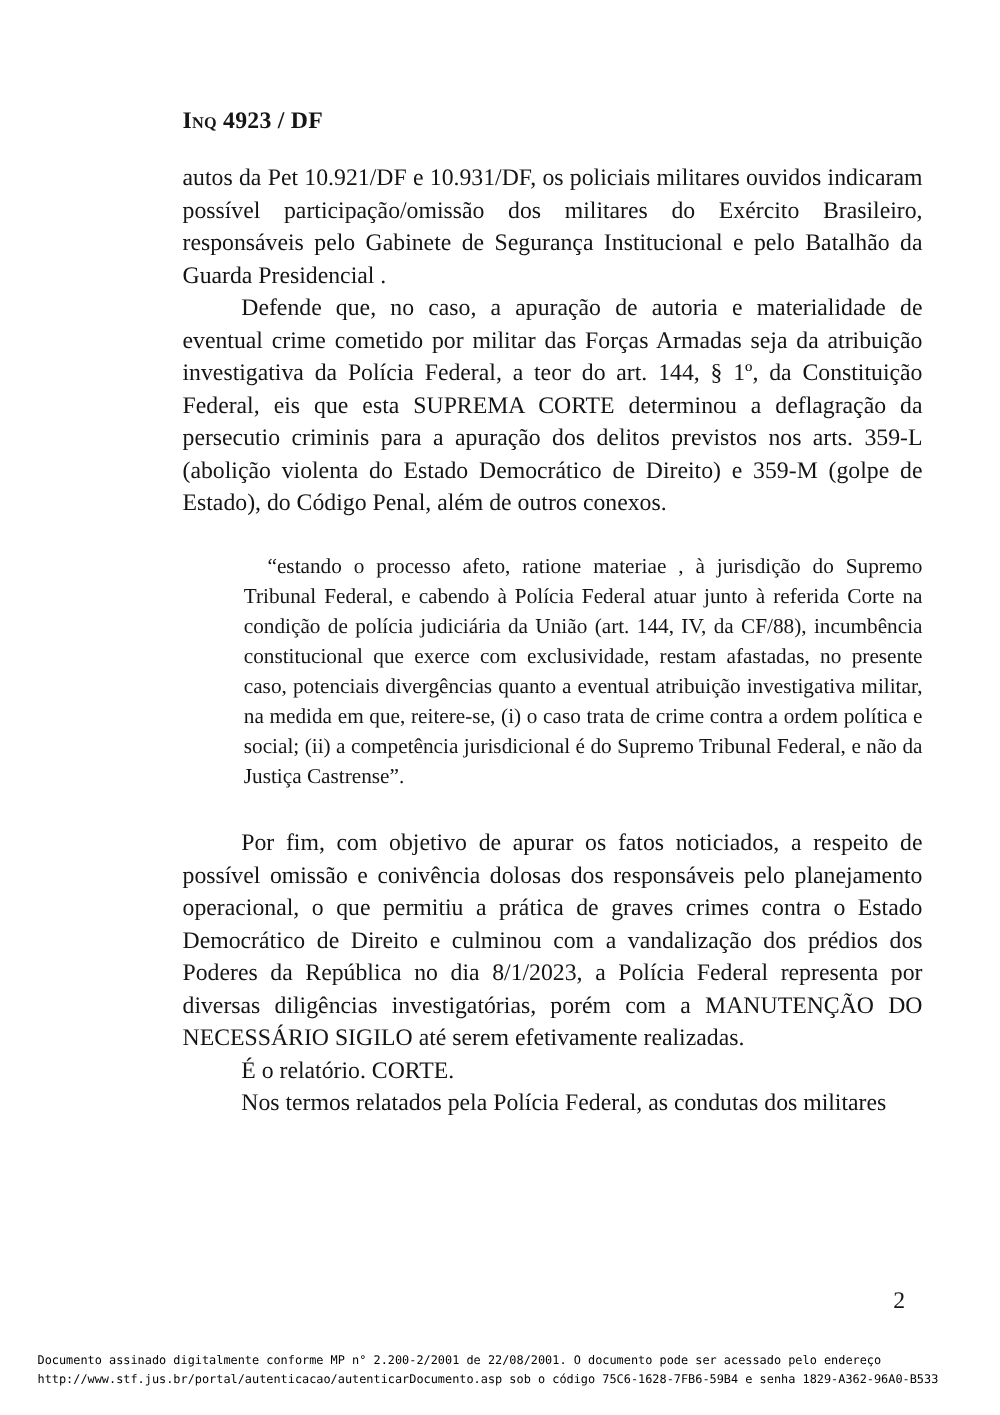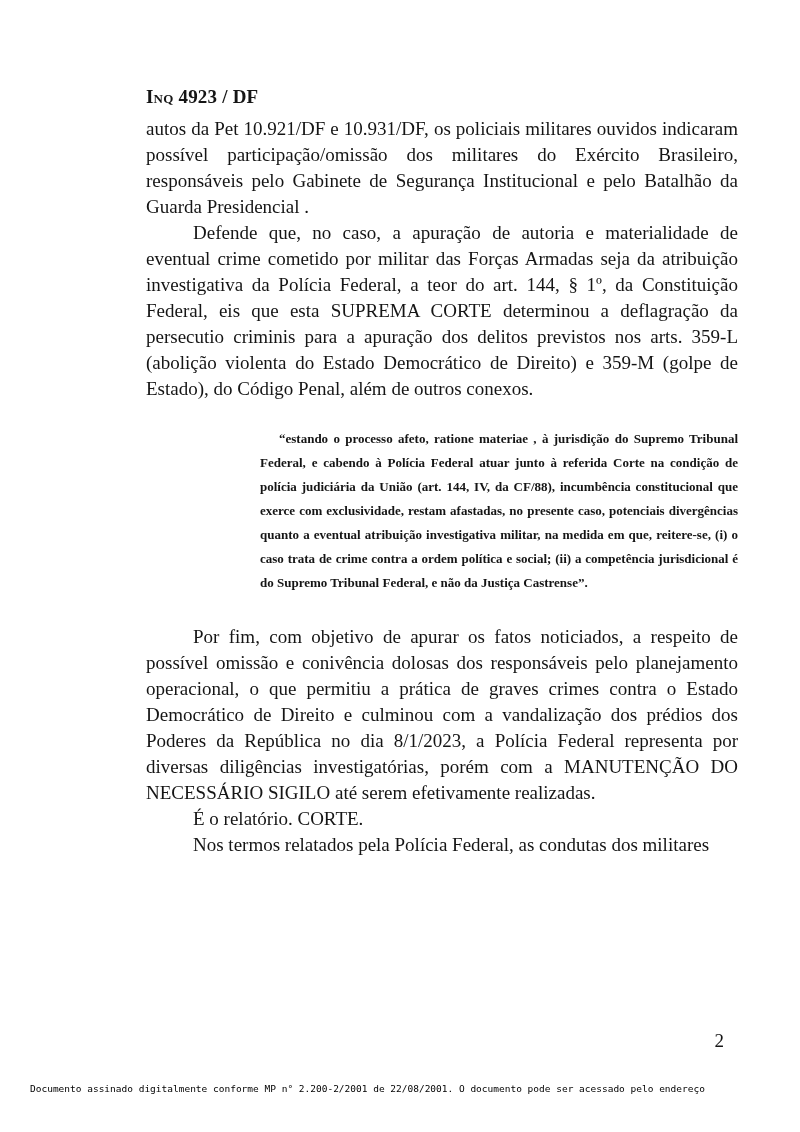--- a/index.html
+++ b/index.html
@@ -23,39 +23,38 @@
     font-size: 19px;
     font-weight: bold;
     letter-spacing: 0.2px;
   }
   .case-header .sc {
     font-variant: small-caps;
   }
   .content {
     position: absolute;
     left: 146px;
-    top: 116px;
+    top: 130px;
     width: 592px;
     font-size: 19px;
     line-height: 26px;
     text-align: justify;
   }
   .content p {
     margin: 0;
   }
   .content p.indent {
     text-indent: 47px;
   }
   .content blockquote {
-    margin: 25px 0 29px 114px;
-    font-size: 13px;
+    margin: 25px 0 29px 49px;
+    font-size: 17px;
     line-height: 24px;
     text-indent: 19px;
     text-align: justify;
-    font-weight: bold;
   }
   .page-number {
     position: absolute;
     top: 1030px;
     right: 76px;
     font-size: 19px;
   }
   .signature-footer {
     position: absolute;
     left: 30px;
@@ -83,15 +82,16 @@
     <blockquote>“estando o processo afeto, ratione materiae , à jurisdição do Supremo Tribunal Federal, e cabendo à Polícia Federal atuar junto à referida Corte na condição de polícia judiciária da União (art. 144, IV, da CF/88), incumbência constitucional que exerce com exclusividade, restam afastadas, no presente caso, potenciais divergências quanto a eventual atribuição investigativa militar, na medida em que, reitere-se, (i) o caso trata de crime contra a ordem política e social; (ii) a competência jurisdicional é do Supremo Tribunal Federal, e não da Justiça Castrense”.</blockquote>
     <p class="indent">Por fim, com objetivo de apurar os fatos noticiados, a respeito de possível omissão e conivência dolosas dos responsáveis pelo planejamento operacional, o que permitiu a prática de graves crimes contra o Estado Democrático de Direito e culminou com a vandalização dos prédios dos Poderes da República no dia 8/1/2023, a Polícia Federal representa por diversas diligências investigatórias, porém com a MANUTENÇÃO DO NECESSÁRIO SIGILO até serem efetivamente realizadas.</p>
     <p class="indent">É o relatório. CORTE.</p>
     <p class="indent">Nos termos relatados pela Polícia Federal, as condutas dos militares</p>
   </div>
 
   <div class="page-number">2</div>
 
   <div class="signature-footer">
     <div>Documento assinado digitalmente conforme MP n° 2.200-2/2001 de 22/08/2001. O documento pode ser acessado pelo endereço</div>
+    <div>http://www.stf.jus.br/portal/autenticacao/autenticarDocumento.asp sob o código 75C6-1628-7FB6-59B4 e senha 1829-A362-96A0-B533</div>
   </div>
 
 </div>
 
 </body></html>

